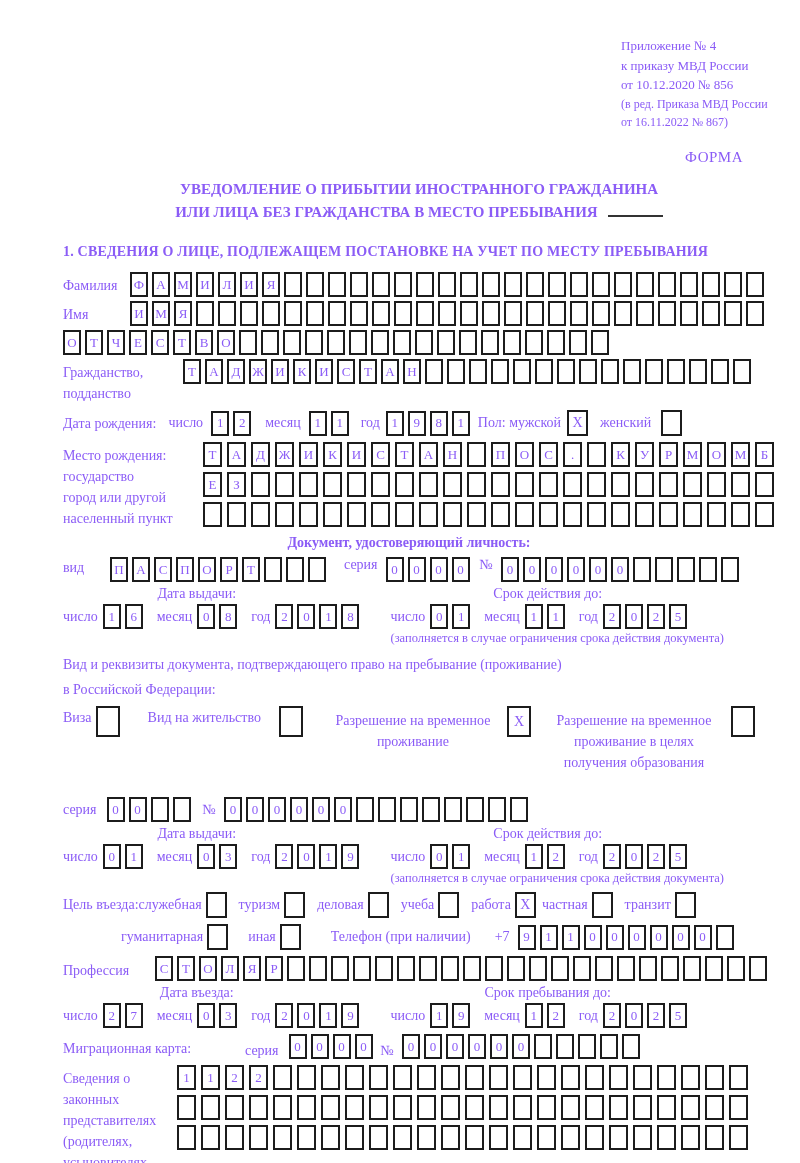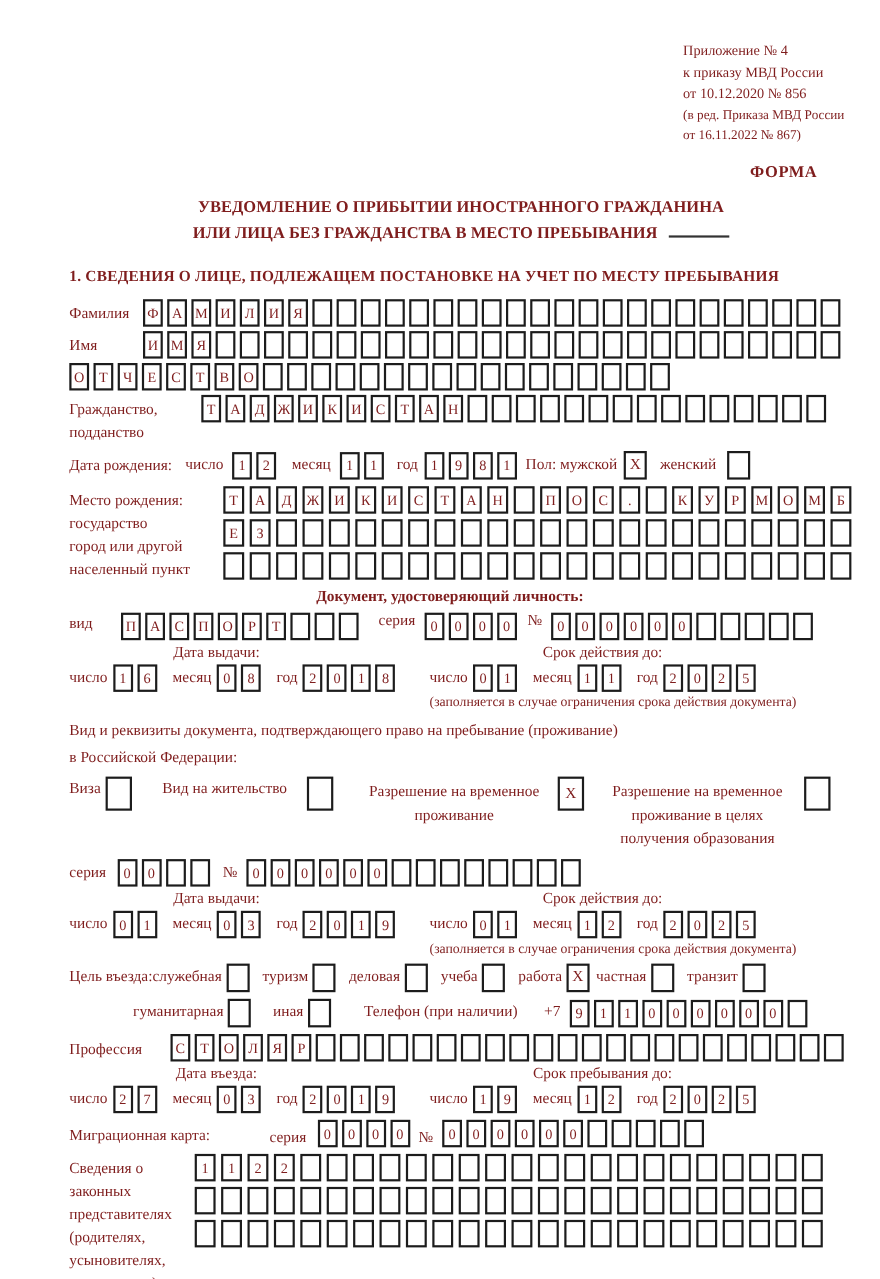--- a/index.html
+++ b/index.html
@@ -1,28 +1,28 @@
 <!DOCTYPE html>
 <html><head>
 <meta charset="utf-8">
 <style>
   * { margin:0; padding:0; box-sizing:border-box; }
   html,body { background:#ffffff; }
   .page {
     position:relative;
     width:800px; height:1163px;
-    background:#ffffff; color:#7f1d1d;
+    background:#ffffff; color:#8b5cf6;
     font-family:"Liberation Serif","DejaVu Serif",serif;
     font-size:14px;
     padding:36px 25px 10px 63px;
     overflow:hidden;
   }
   .hdr { margin-left:558px; font-size:13px; line-height:1.5; }
   .hdr .small { font-size:12px; }
-  .forma { text-align:right; padding-right:32px; font-weight:bold; font-size:15px; margin-top:18px; letter-spacing:.5px; }
+  .forma { text-align:right; padding-right:32px; font-weight:normal; font-size:15px; margin-top:18px; letter-spacing:.5px; }
   .title { text-align:center; font-weight:bold; font-size:15px; line-height:1.55; margin-top:12px; }
   .blank-line { display:inline-block; width:55px; border-bottom:2px solid #333; height:14px; margin-left:10px; }
   .sec { font-weight:bold; font-size:14px; margin-top:20px; margin-bottom:12px; letter-spacing:.2px; }
 
   .row { display:flex; align-items:flex-start; margin-bottom:4px; }
   .lbl { line-height:1.5; padding-top:3px; flex:0 0 auto; }
   .lbl .sub { display:block; }
 
   .cells { display:flex; flex:0 0 auto; }
   .cell {
@@ -47,21 +47,21 @@
   .half-r { width:54%; }
   .date-title { text-align:center; font-size:14px; margin-bottom:2px; }
   .half-l .date-title { padding-right:60px; }
   .half-r .date-title { padding-right:70px; }
   .date-fields { display:flex; align-items:center; }
   .date-fields .dlbl { margin-right:5px; }
   .date-fields .grp { display:flex; margin-right:10px; }
   .date-note { font-size:12.5px; margin-top:2px; padding-right:12px; }
 
   .intro { line-height:1.8; }
-  .opt-row { display:flex; align-items:flex-start; margin-top:4px; margin-bottom:8px; }
+  .opt-row { display:flex; align-items:flex-start; margin-top:4px; margin-bottom:24px; }
   .opt { display:flex; align-items:flex-start; }
   .opt .olbl { padding-top:4px; }
   .opt-center { width:172px; text-align:center; line-height:1.5; padding-top:4px; }
 
   .purpose-row { display:flex; align-items:center; flex-wrap:nowrap; margin-bottom:6px; }
   .purpose-row .plbl { margin-right:0; }
   .purpose-row .cb { margin-right:12px; margin-left:4px; }
   .mt6 { margin-top:6px; }
 </style>
 </head>

